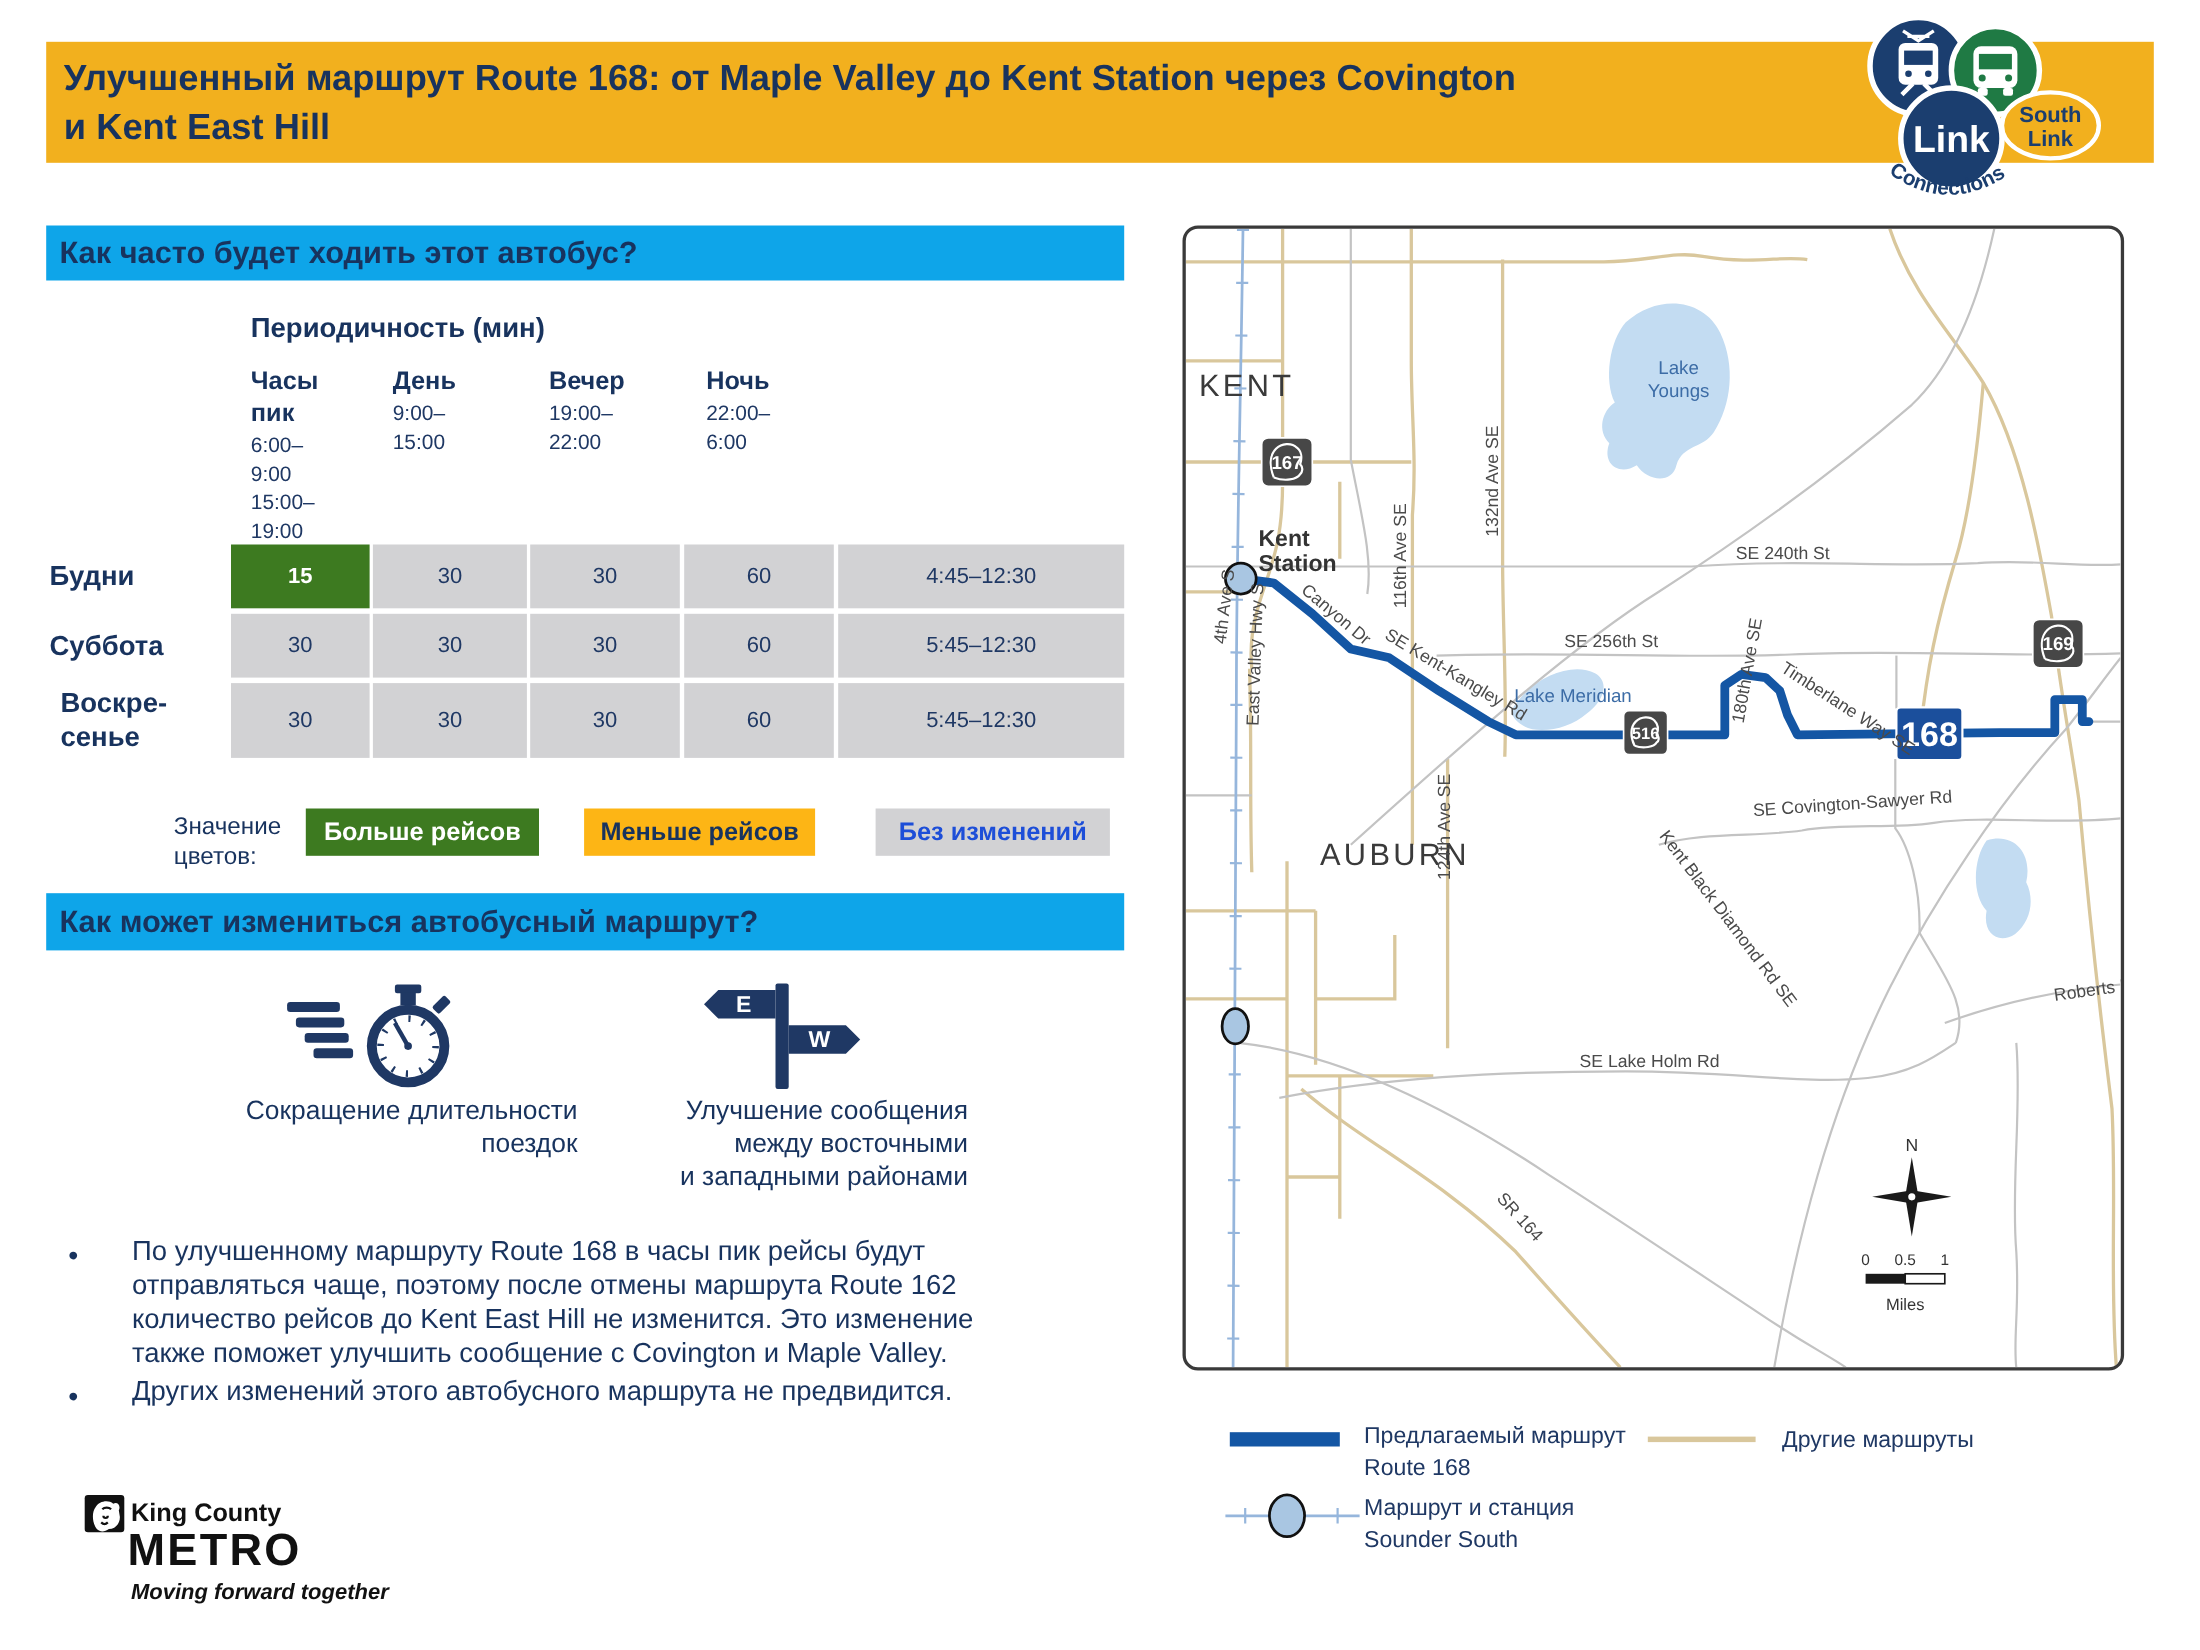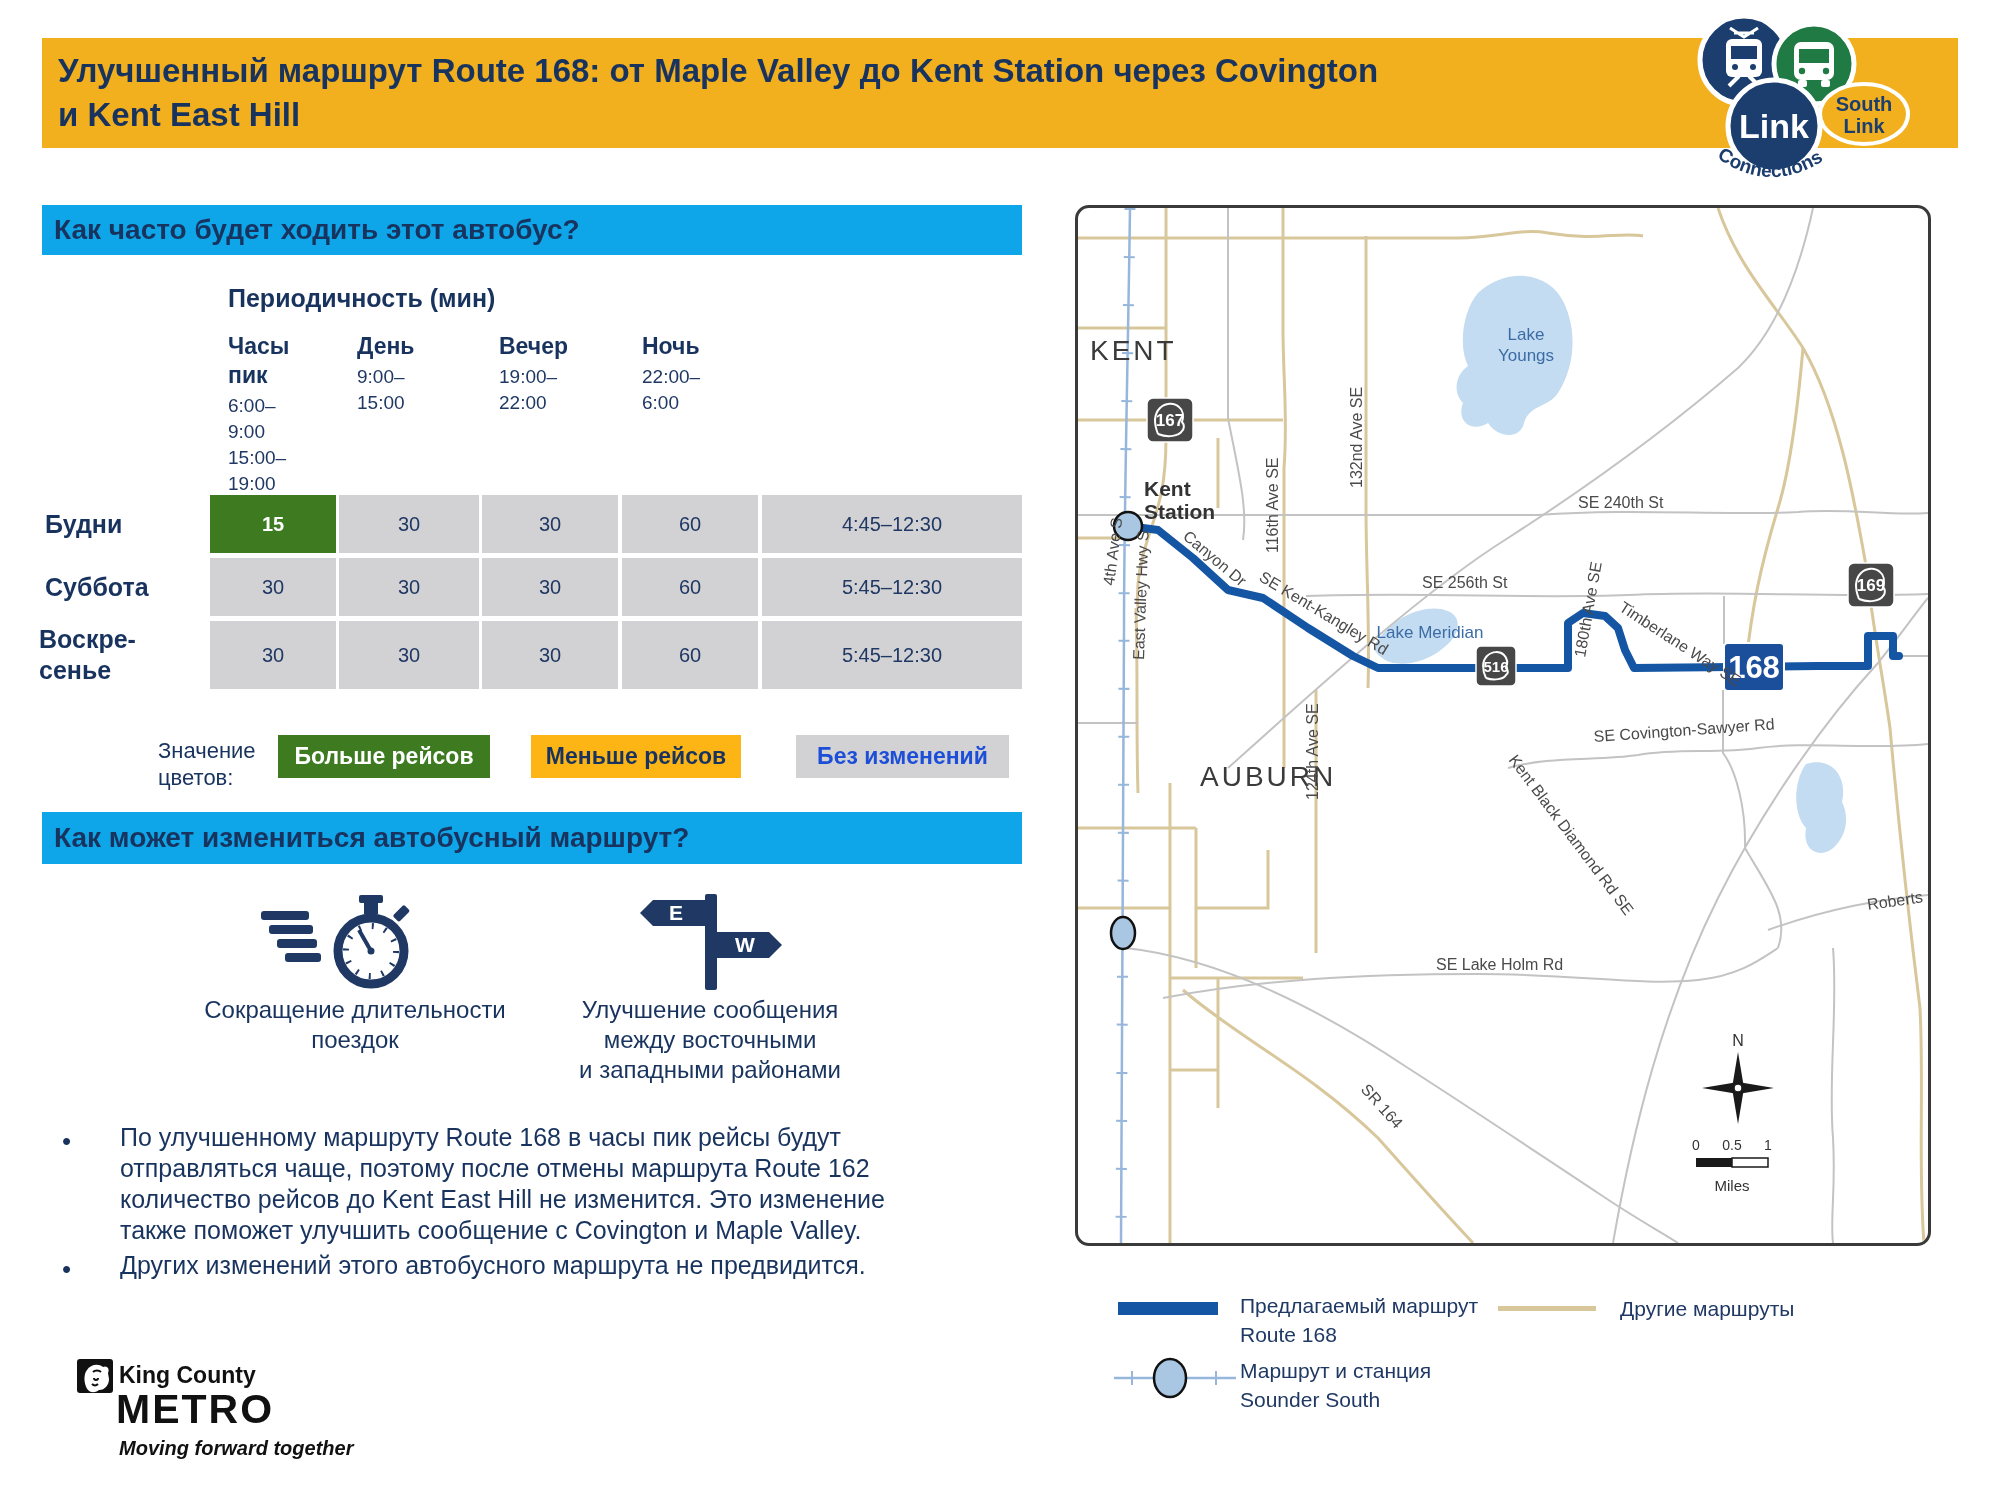--- a/index.html
+++ b/index.html
@@ -13,21 +13,21 @@
   
   .section{position:absolute;left:42px;width:980px;background:#0ea5e9;display:flex;align-items:center}
   .section .t{margin-left:12px;font-size:28px;font-weight:bold;color:#18335E}
   .tbl-title{position:absolute;left:228px;top:284px;font-size:25px;font-weight:bold;color:#18335E}
   .colhead{font-weight:bold;font-size:23px;line-height:29px;color:#18335E}
   .colsub{font-size:19px;line-height:26px;margin-top:3px;color:#1F3864}
   .cell{position:absolute;display:flex;align-items:center;justify-content:center;background:#D2D2D4;color:#1F3864;font-size:20px}
   .cell.green{background:#3D7A20;color:#fff;font-weight:bold}
   .rowlabel{position:absolute;font-size:25px;font-weight:bold;color:#18335E;display:flex;align-items:center;white-space:pre-line;line-height:31px}
   .legend-box{position:absolute;height:43px;display:flex;align-items:center;justify-content:center;font-size:23px;font-weight:bold}
-  .caption{position:absolute;text-align:center;font-size:24px;line-height:30px;color:#18335E;white-space:pre-line}
+  .caption{position:absolute;text-align:right;font-size:24px;line-height:30px;color:#18335E;white-space:pre-line}
   .bullet-dot{position:absolute;font-size:26px;color:#18335E}
   .bullet-text{position:absolute;font-size:25px;line-height:31px;color:#18335E;white-space:pre-line}
   .map-frame{position:absolute;left:1075px;top:205px;width:850px;height:1035px;border:3px solid #3A3A3A;border-radius:14px;background:#fff;overflow:hidden}
   .maplegend-text{position:absolute;font-size:21px;line-height:29px;color:#1F3864;white-space:pre-line}
   .kc-name{position:absolute;left:119px;top:1362px;font-size:23px;font-weight:bold;color:#111}
   .kc-brand{position:absolute;left:116px;top:1386px;font-size:41px;font-weight:bold;letter-spacing:2px;color:#111}
   .kc-tag{position:absolute;left:119px;top:1437px;font-size:20px;font-style:italic;font-weight:bold;color:#111}
   svg text{font-family:"Liberation Sans",sans-serif}
 </style>
 </head>
@@ -97,21 +97,21 @@
 22:00</div>
   </div>
   <div class="abs" style="left:642px;top:332px;width:130px">
     <div class="colhead prel">Ночь</div>
     <div class="colsub prel">22:00–
 6:00</div>
   </div>
 
   <div class="rowlabel" style="left:45px;top:495px;height:58px">Будни</div>
   <div class="rowlabel" style="left:45px;top:558px;height:58px">Суббота</div>
-  <div class="rowlabel" style="left:39px;top:621px;height:68px">Воскре-
+  <div class="rowlabel" style="left:55px;top:621px;height:68px">Воскре-
 сенье</div>
 
   <div class="cell green" style="left:210px;top:495px;width:126px;height:58px">15</div>
   <div class="cell" style="left:339px;top:495px;width:140px;height:58px">30</div>
   <div class="cell" style="left:482px;top:495px;width:136px;height:58px">30</div>
   <div class="cell" style="left:622px;top:495px;width:136px;height:58px">60</div>
   <div class="cell" style="left:762px;top:495px;width:260px;height:58px">4:45–12:30</div>
 
   <div class="cell" style="left:210px;top:558px;width:126px;height:58px">30</div>
   <div class="cell" style="left:339px;top:558px;width:140px;height:58px">30</div>

